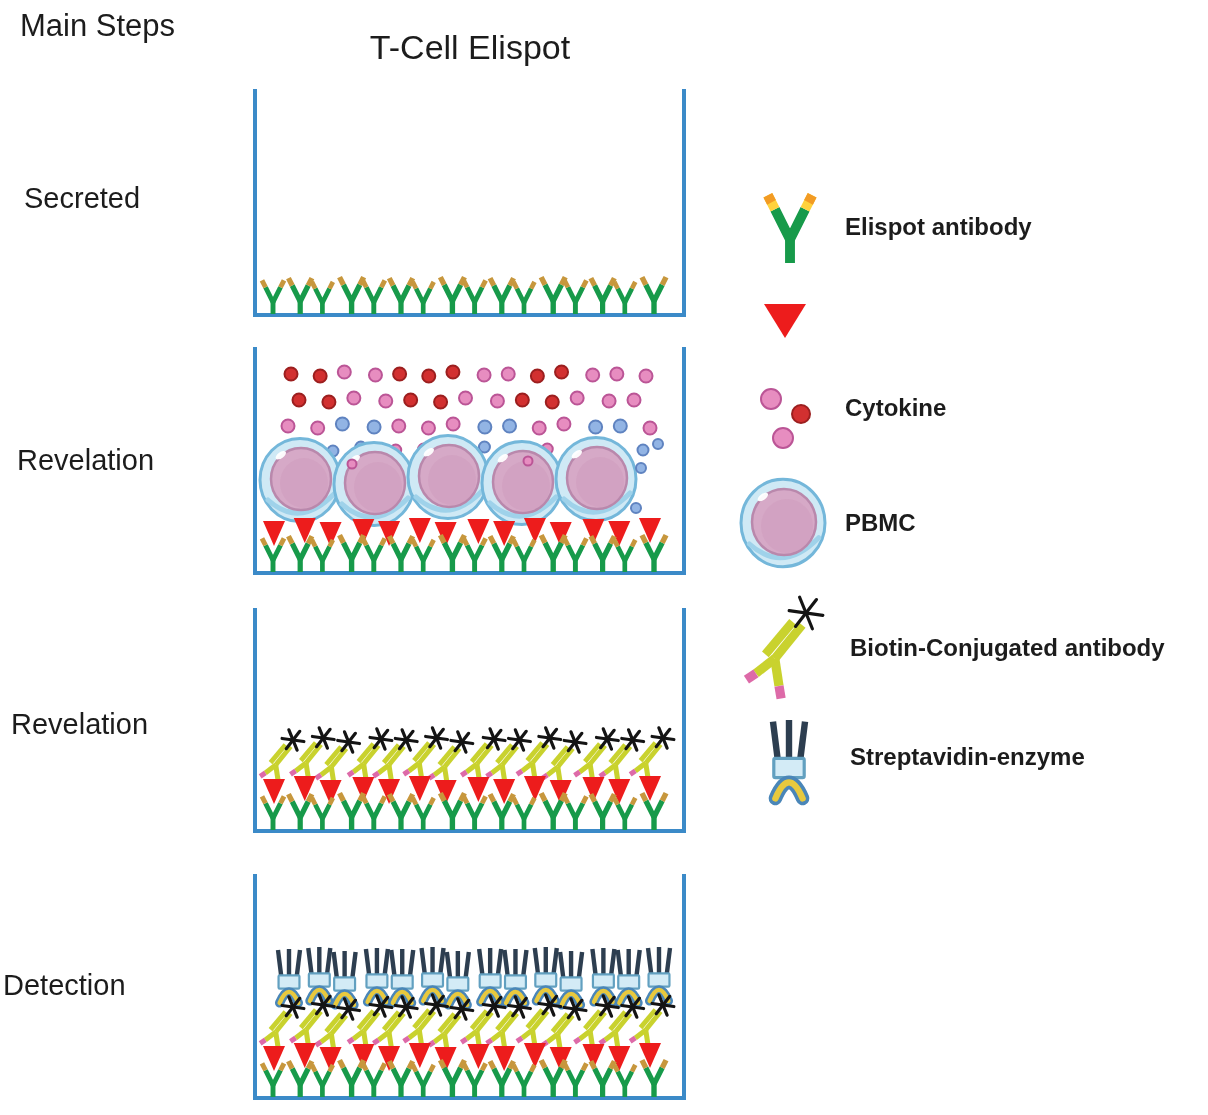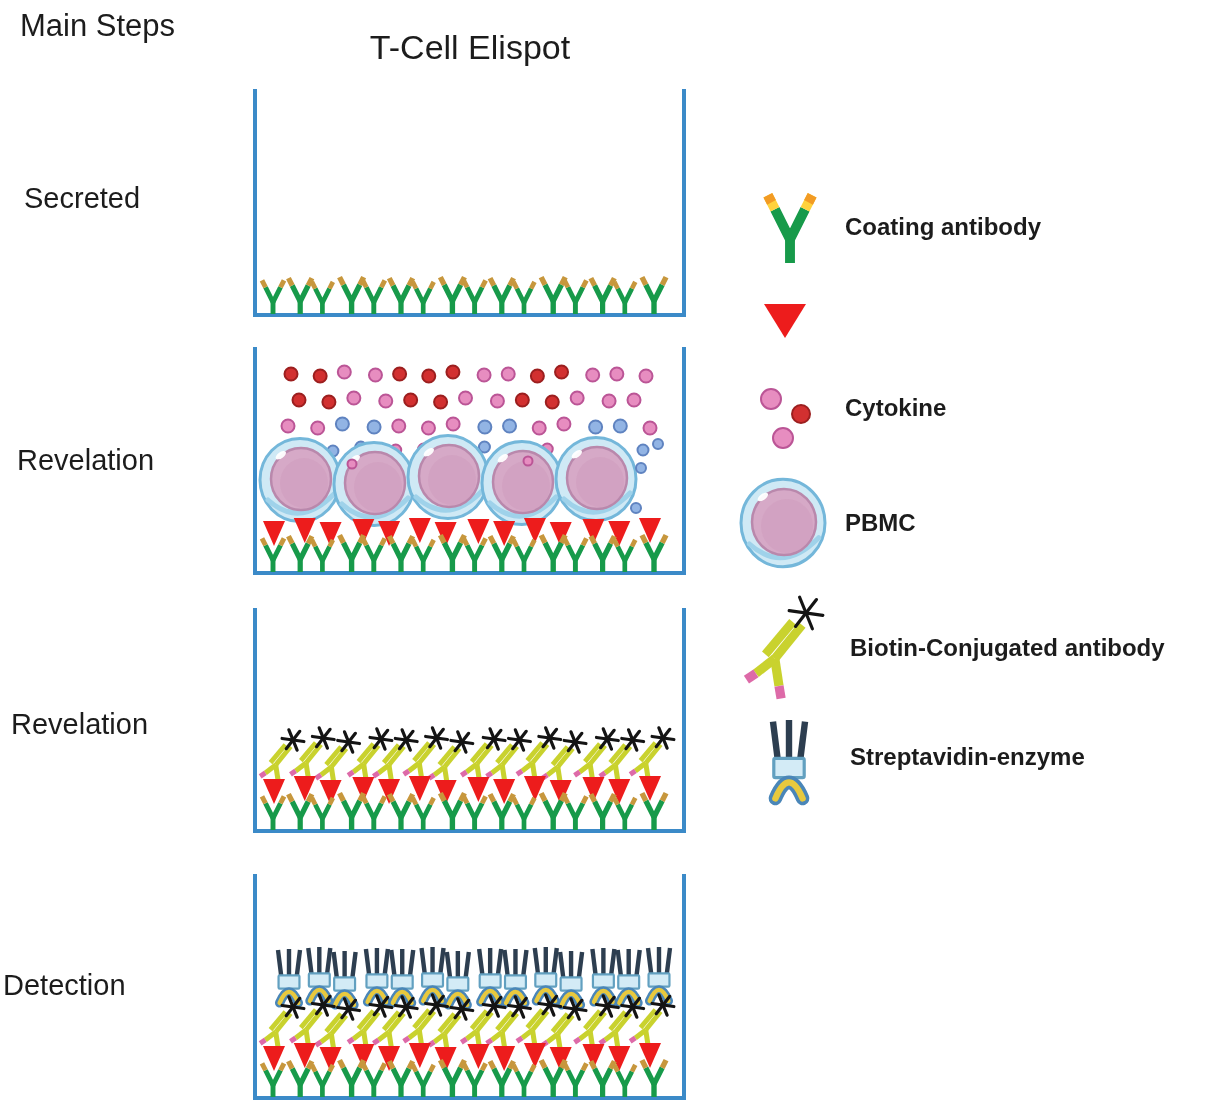--- a/index.html
+++ b/index.html
@@ -1017,18 +1017,18 @@
 
   <div class="abs heading" style="left:20px;top:8px;">Main Steps</div>
 
   <div class="abs fig-title" style="left:280px;top:28px;width:380px;">T-Cell Elispot</div>
 
   <div class="abs step-label" style="left:24px;top:198px;">Secreted</div>
   <div class="abs step-label" style="left:17px;top:460px;">Revelation</div>
   <div class="abs step-label" style="left:11px;top:724px;">Revelation</div>
   <div class="abs step-label" style="left:3px;top:985px;">Detection</div>
 
-  <div class="abs legend-label" style="left:845px;top:227px;">Coating antibody</div>
+  <div class="abs legend-label" style="left:845px;top:227px;">Elispot antibody</div>
   <div class="abs legend-label" style="left:845px;top:408px;">Cytokine</div>
   <div class="abs legend-label" style="left:845px;top:523px;">PBMC</div>
   <div class="abs legend-label" style="left:850px;top:757px;">Streptavidin-enzyme</div>
   <div class="abs legend-label" style="left:850px;top:648px;">Biotin-Conjugated antibody</div>
 </div>
 
 </body></html>

